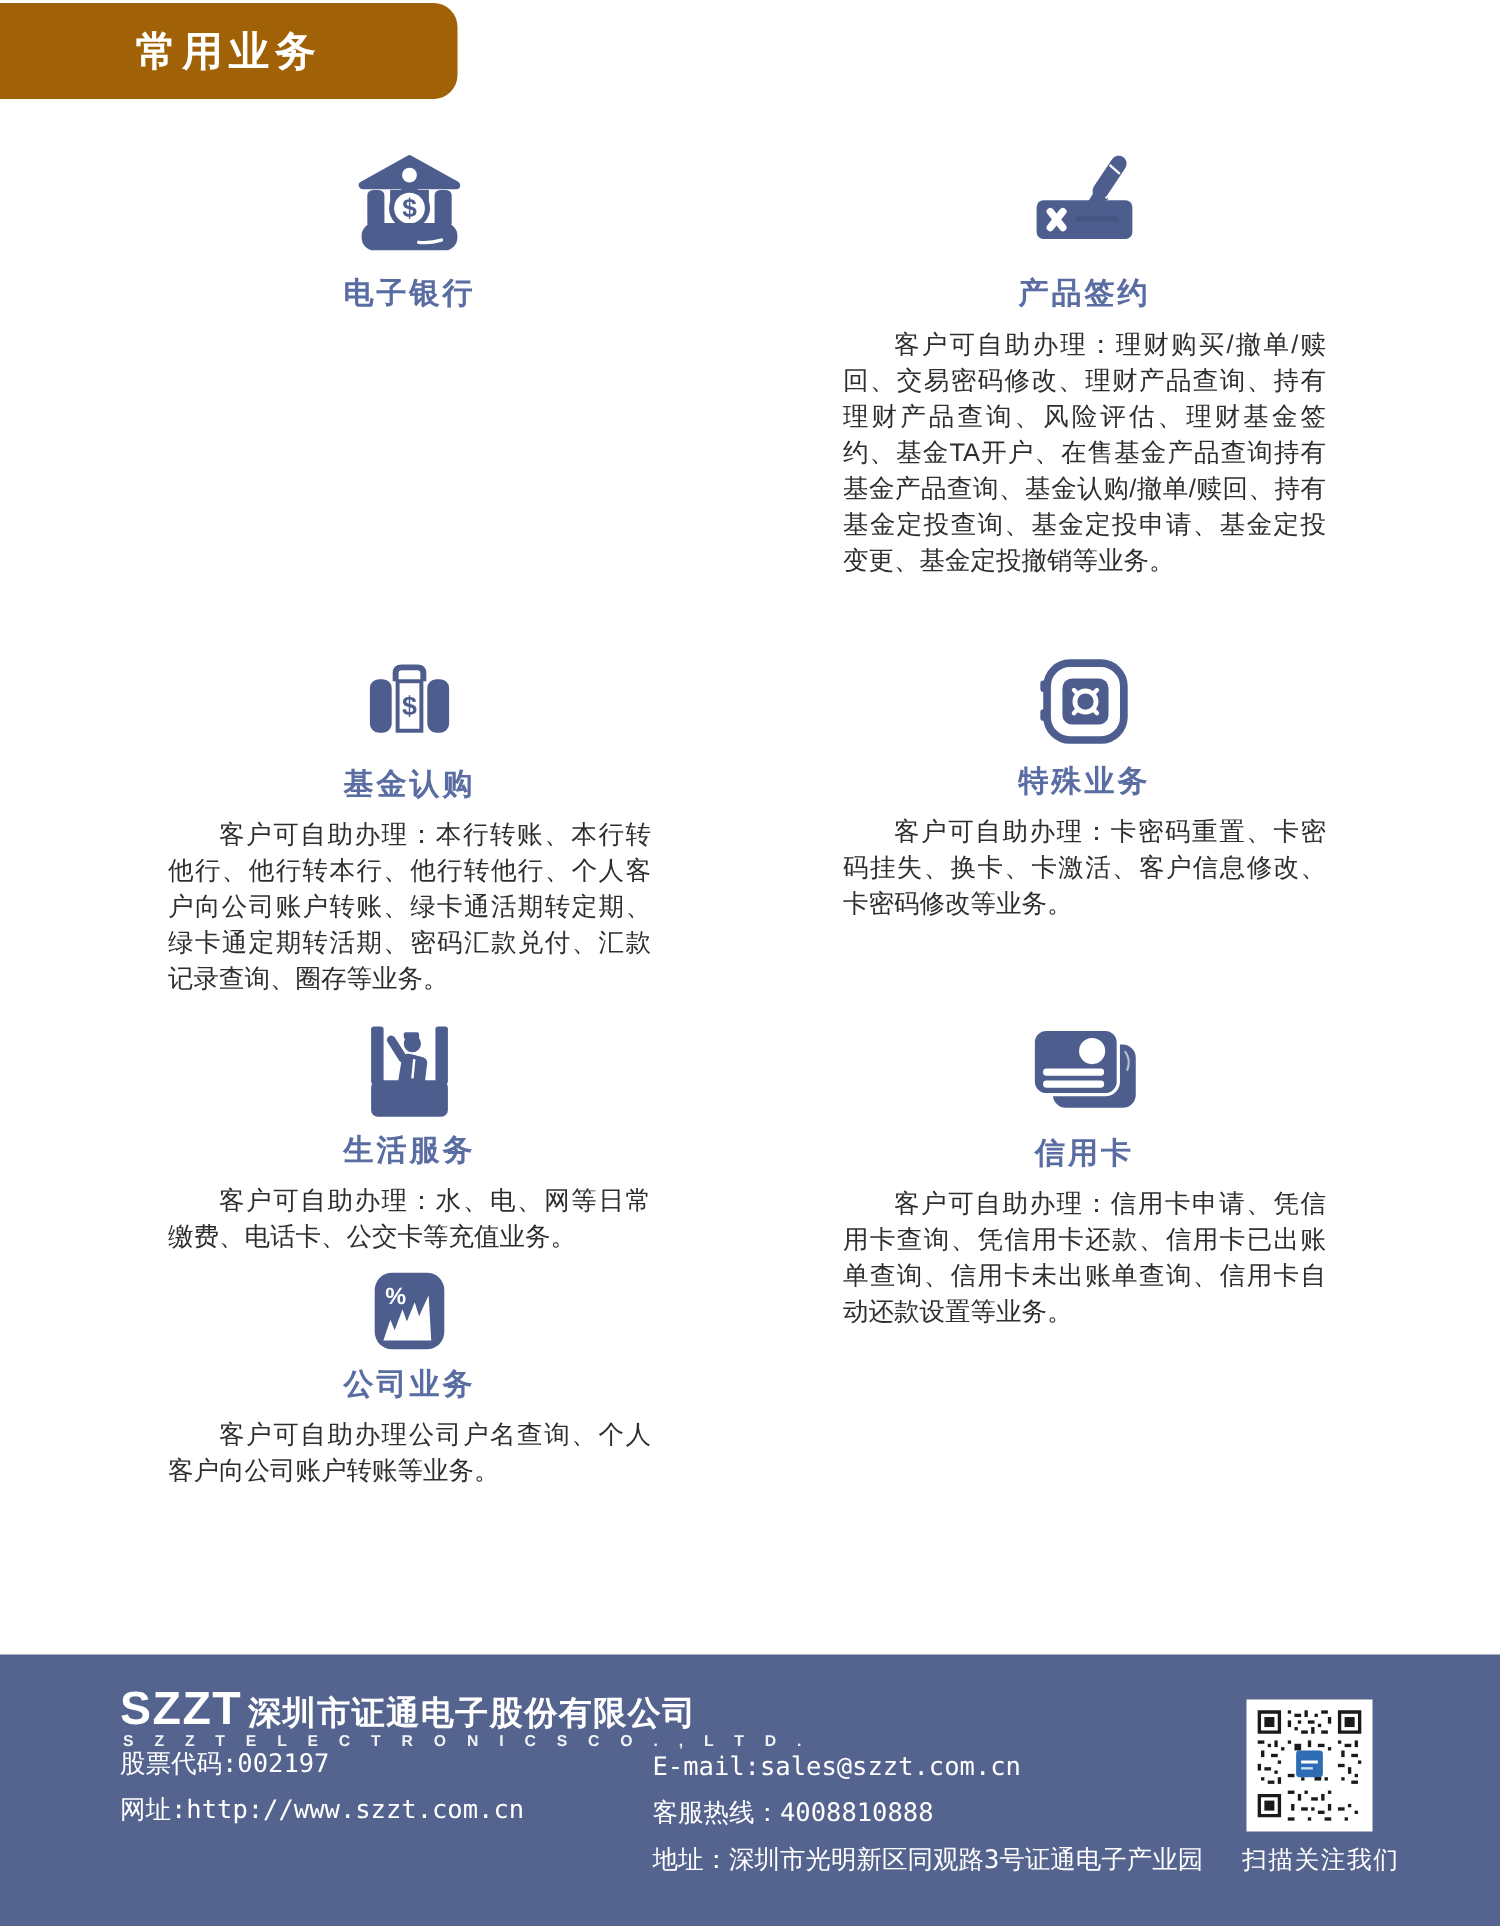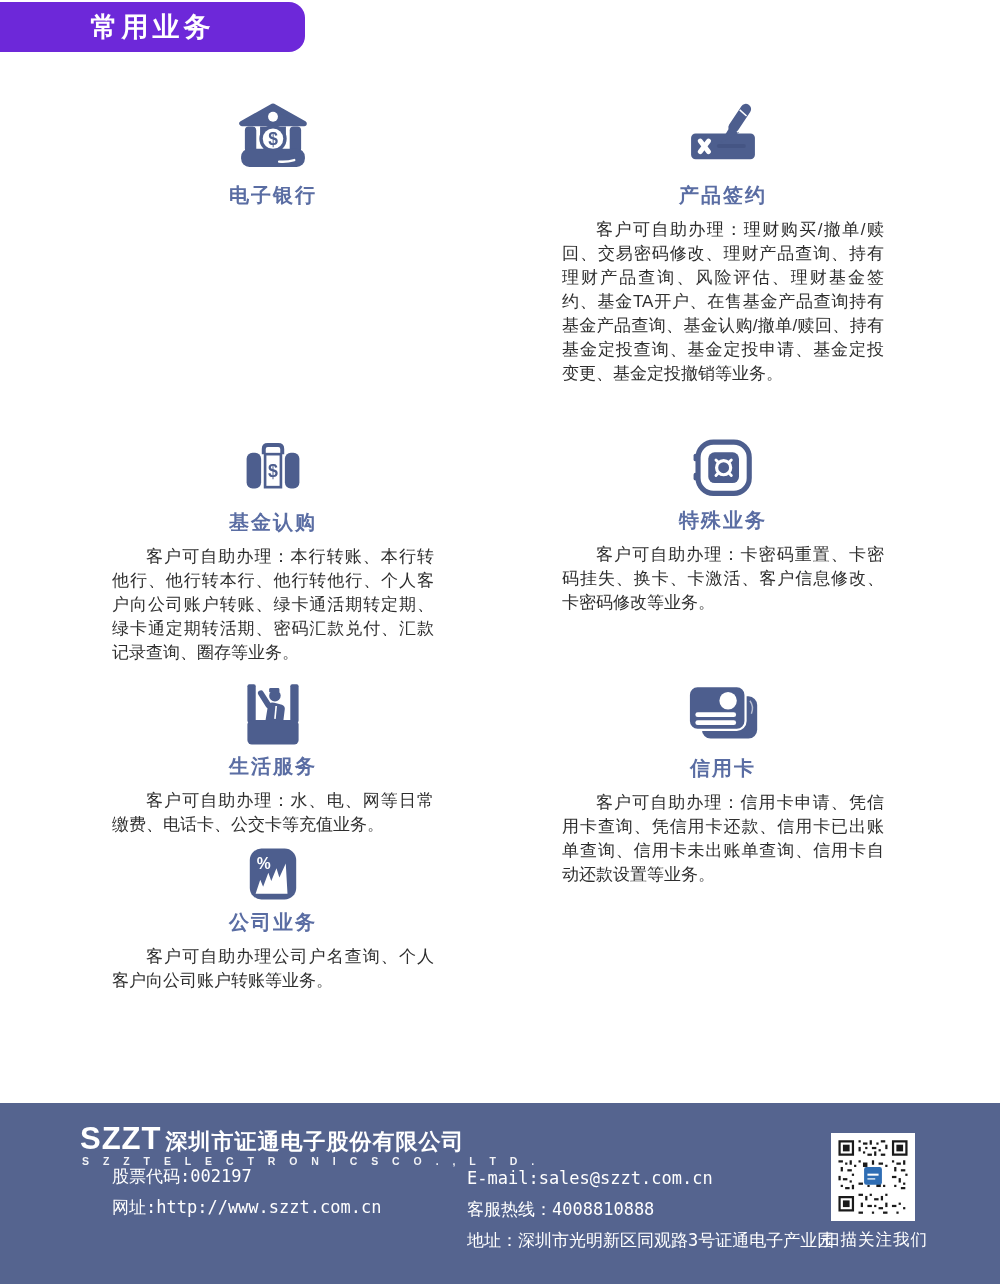--- a/index.html
+++ b/index.html
@@ -3,22 +3,22 @@
 <meta charset="utf-8">
 <style>
   html,body{margin:0;padding:0;}
   body{
     width:1000px;height:1284px;position:relative;overflow:hidden;
     background:#ffffff;
     font-family:"Liberation Sans","DejaVu Sans",sans-serif;
   }
   
   .header-tab{
-    position:absolute;left:0;top:2px;width:305px;height:50px;
-    background:#6d28d9;border-radius:0 16px 16px 0;
+    position:absolute;left:0;top:2px;width:305px;height:64px;
+    background:#a16207;border-radius:0 16px 16px 0;
     display:flex;align-items:center;justify-content:center;
     color:#ffffff;font-size:27px;letter-spacing:4px;font-weight:bold;
   }
   
   .main{
     position:absolute;top:100px;left:112px;
     display:grid;grid-template-columns:322px 322px;column-gap:128px;
     grid-template-rows:337px 246px 162px auto;
     align-items:start;
   }
@@ -39,29 +39,29 @@
   }
   .logo-row{position:absolute;left:80px;top:20px;display:flex;align-items:baseline;white-space:nowrap;}
   .logo-szzt{font-size:31px;font-weight:bold;letter-spacing:1px;line-height:1;}
   .logo-cn{font-size:22px;font-weight:bold;margin-left:4px;letter-spacing:1px;}
   .logo-en{
     position:absolute;left:82px;top:52px;font-size:10.5px;letter-spacing:5.5px;
     font-weight:bold;opacity:.92;white-space:nowrap;
   }
   .info{position:absolute;font-size:17px;white-space:nowrap;
     font-family:"DejaVu Sans Mono","Liberation Sans",sans-serif;}
-  .info div{height:31px;line-height:31px;margin-left:32px;}
+  .info div{height:31px;line-height:31px;}
   .info-left{left:80px;top:58px;}
   .info-mid{left:435px;top:60px;}
   .qr-box{
     position:absolute;left:831px;top:30px;width:84px;height:88px;
     background:#ffffff;display:flex;align-items:center;justify-content:center;
   }
   .qr-caption{
-    position:absolute;left:823px;top:126px;width:110px;text-align:left;
+    position:absolute;left:823px;top:126px;width:110px;text-align:right;
     font-size:16.5px;letter-spacing:1px;
   }
   svg{display:block;}
 </style>
 </head>
 <body>
 
 <div class="header-tab">
   <span>常用业务</span>
 </div>

